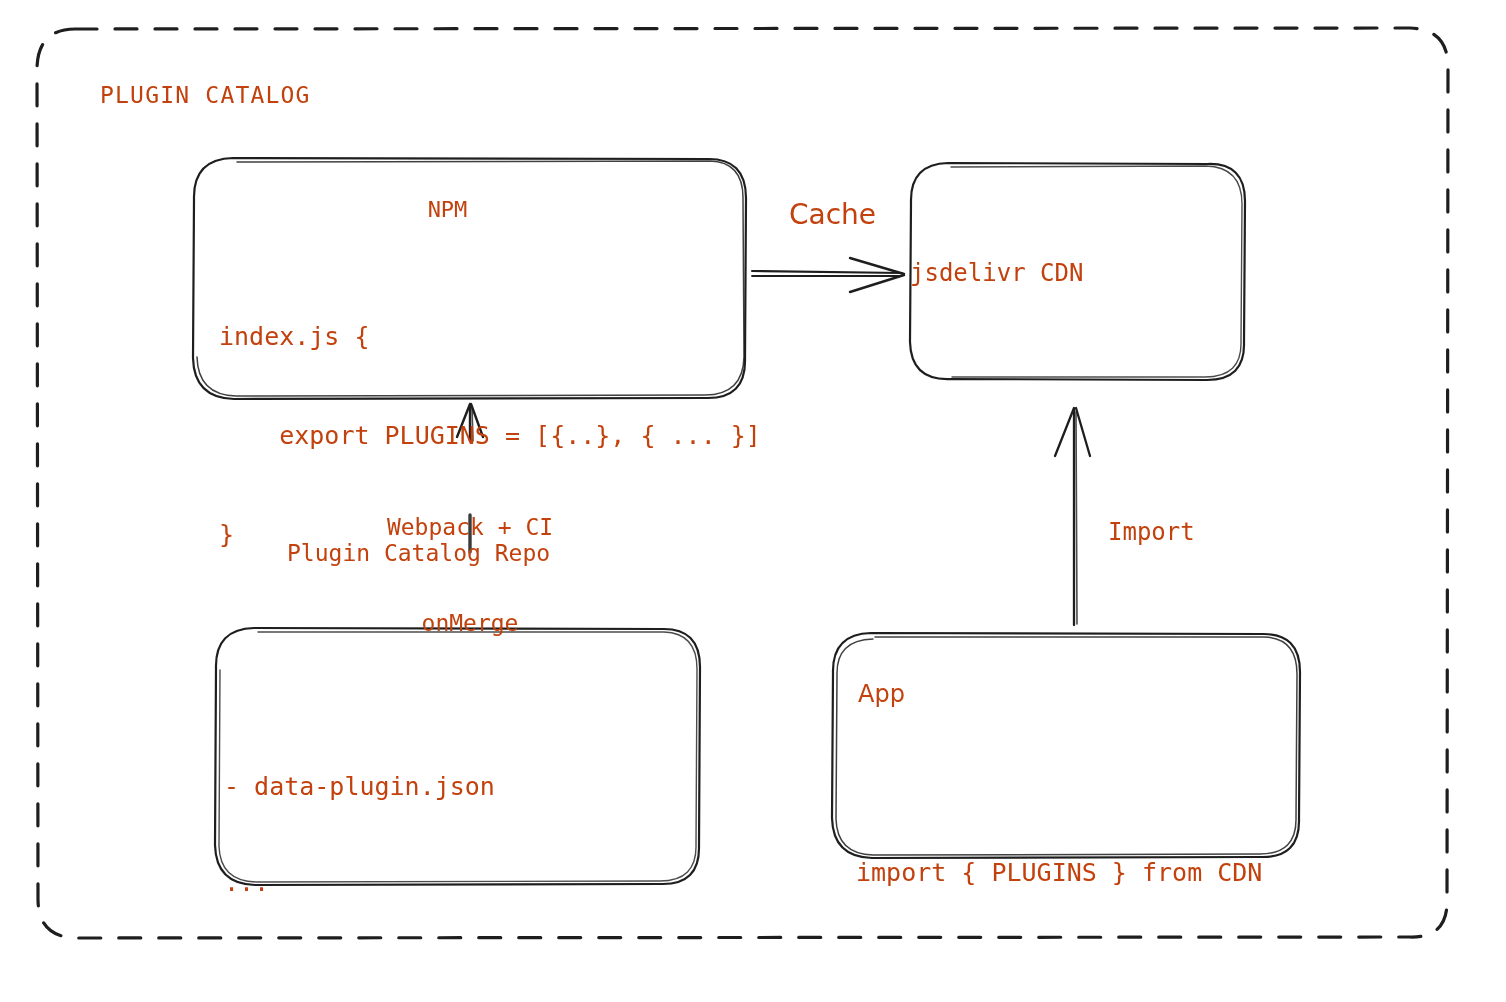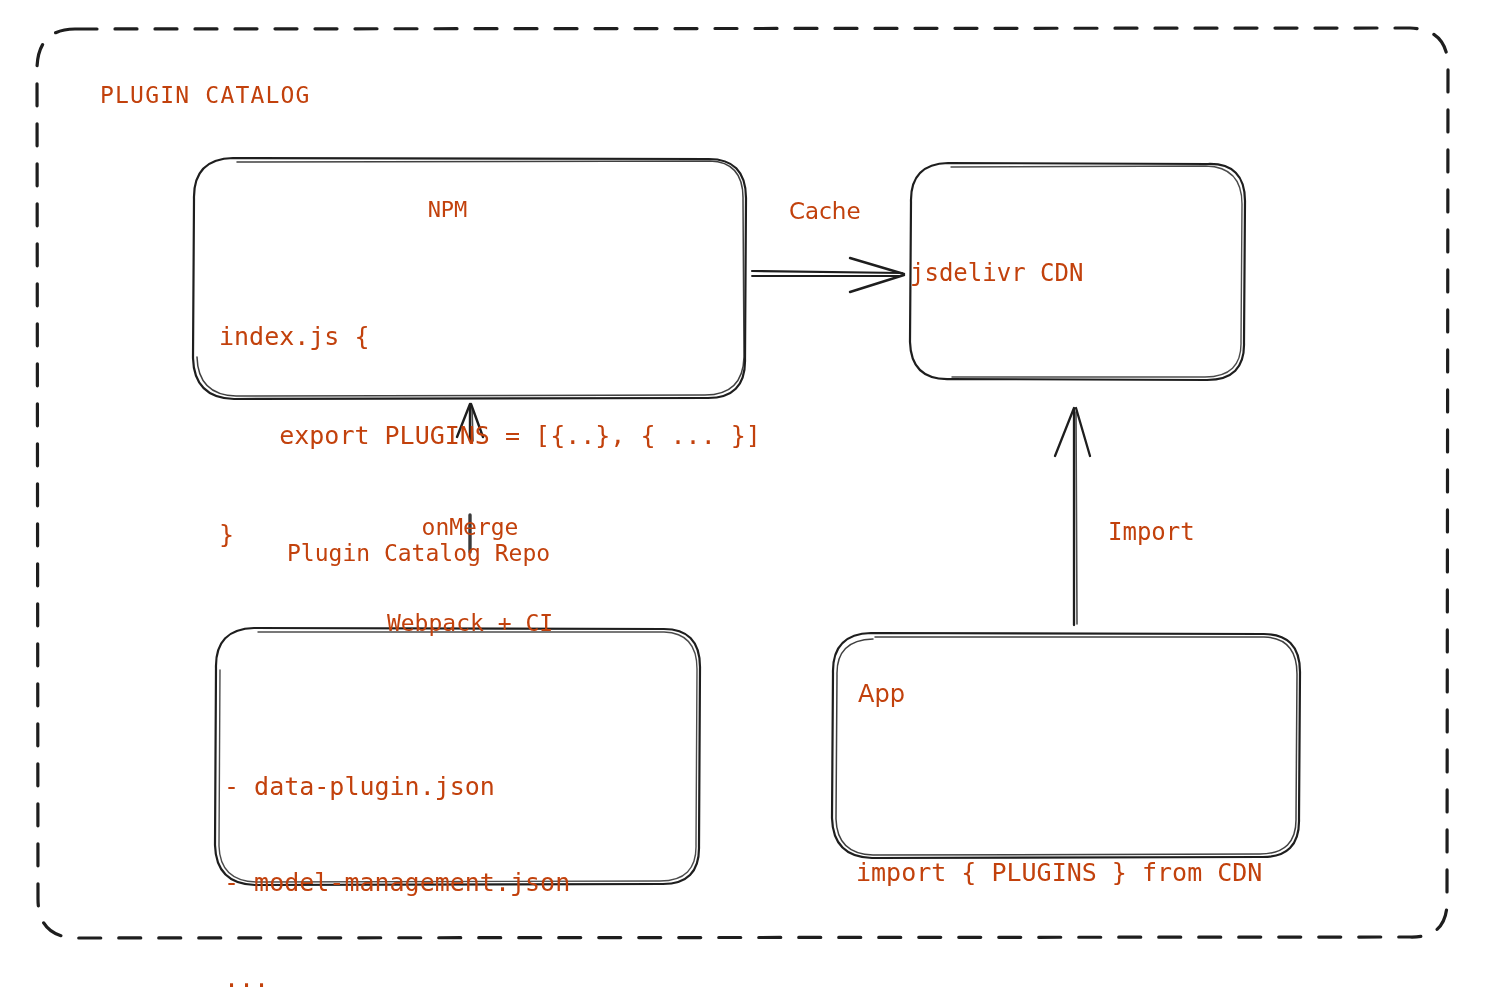--- a/index.html
+++ b/index.html
@@ -66,21 +66,21 @@
   .cdn-title {
     left: 910px;
     top: 259px;
     width: 344px;
     font-size: 24px;
   }
 
   .cache-label {
     left: 789px;
     top: 198px;
-    font-size: 23px;
+    font-size: 28px;
   }
 
   .webpack-label {
     left: 375px;
     top: 447px;
     font-size: 23px;
     line-height: 32px;
     text-align: center;
     width: 190px;
   }
@@ -245,29 +245,28 @@
     <div>index.js {</div>
     <div>    export PLUGINS = [{..}, { ... }]</div>
     <div>}</div>
   </div>
 
   <div class="txt mono cdn-title">jsdelivr CDN</div>
 
   <div class="txt sans cache-label">Cache</div>
 
   <div class="txt mono webpack-label">
+    <div>Webpack + CI</div>
     <div>onMerge</div>
-    <div>Webpack + CI</div>
   </div>
 
   <div class="txt mono repo-label">Plugin Catalog Repo</div>
 
   <div class="txt mono repo-list">
     <div>- data-plugin.json</div>
-    <div>- model-management.json</div>
     <div>...</div>
   </div>
 
   <div class="txt mono import-label">Import</div>
 
   <div class="txt sans app-title">App</div>
 
   <div class="txt mono app-code">
     <div>import { PLUGINS } from CDN</div>
     

